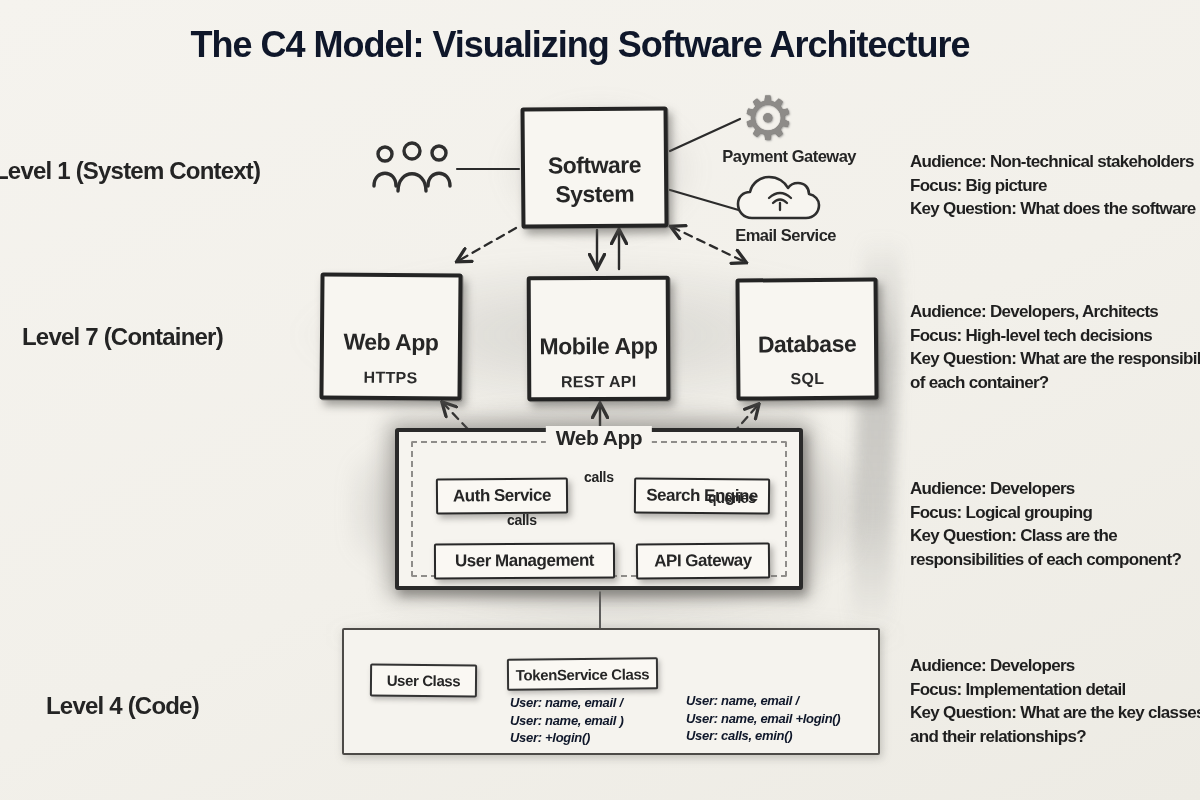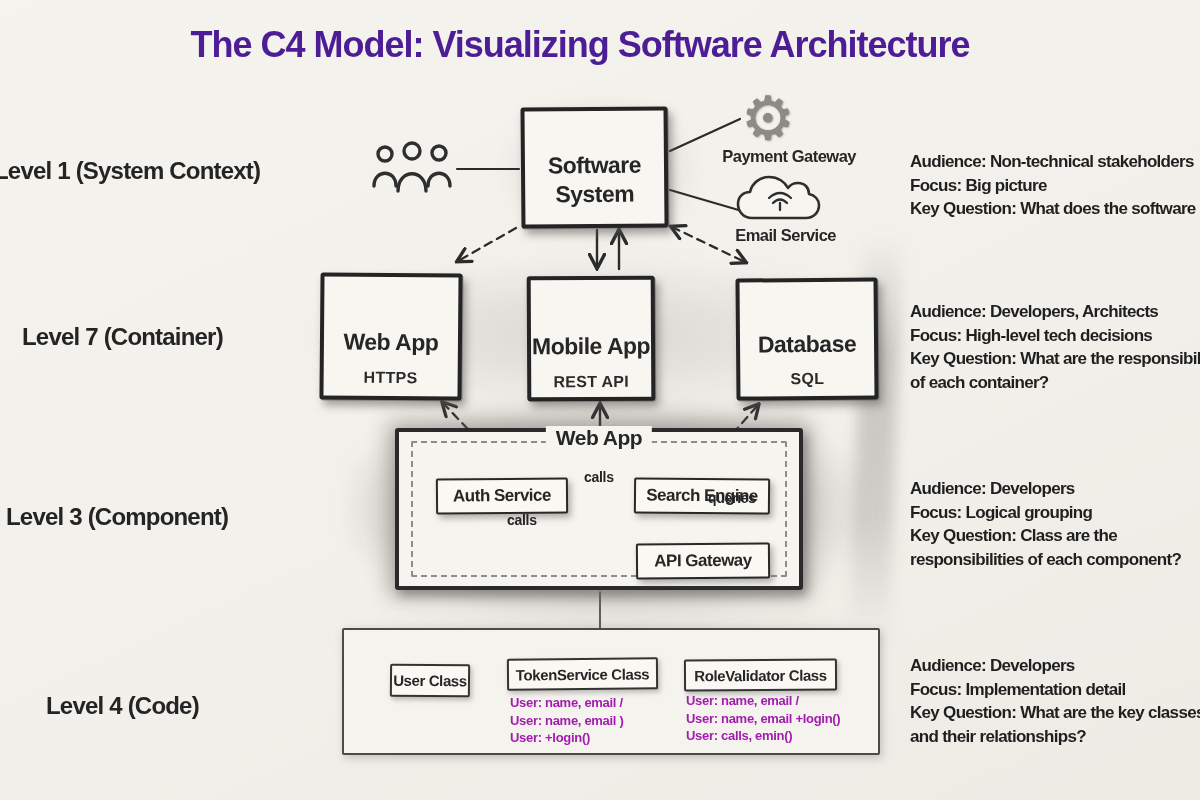--- a/index.html
+++ b/index.html
@@ -20,21 +20,21 @@
     background:radial-gradient(ellipse at center,rgba(120,120,118,.22),transparent 72%); }
   .wash-l3 { left:350px; top:405px; width:510px; height:205px;
     background:radial-gradient(ellipse at center,rgba(112,110,108,.5) 0%,rgba(120,118,116,.22) 55%,transparent 78%); }
   .wash-right { left:856px; top:235px; width:40px; height:400px; transform:rotate(2deg);
     background:linear-gradient(180deg,transparent,rgba(130,130,128,.38) 30%,rgba(130,130,128,.3) 70%,transparent); filter:blur(7px); }
   .wash-l4 { left:330px; top:615px; width:570px; height:40px;
     background:radial-gradient(ellipse at center,rgba(120,120,118,.25),transparent 75%); }
 
   .title {
     position:absolute; left:0; top:24px; width:1160px; text-align:center;
-    font-size:36px; font-weight:700; letter-spacing:-1px; color:#4c1d95;
+    font-size:36px; font-weight:700; letter-spacing:-1px; color:#0f172a;
   }
 
   .lvl-label {
     position:absolute; font-size:24px; font-weight:700; letter-spacing:-.8px;
     color:#242424; white-space:nowrap;
   }
   #lab1 { left:-6px; top:157px; }
   #lab2 { left:22px; top:323px; }
   #lab3 { left:6px;  top:503px; }
   #lab4 { left:46px; top:672px;margin-top:20px; }
@@ -43,21 +43,21 @@
     position:absolute; background:#f8f6f1; border:4px solid #242424; border-radius:3px;
     display:flex; flex-direction:column; align-items:center; justify-content:center;
     box-shadow:4px 6px 9px rgba(95,93,90,.55), 1px 1px 0 rgba(40,40,40,.35);
   }
   .box .bt { font-size:23px; font-weight:700; letter-spacing:-.5px; text-align:center; line-height:1.25;margin-top:24px; }
   .box .bs { font-size:16px; font-weight:700; letter-spacing:.3px; margin-top:12px; color:#2b2b2b; }
   .r-a { transform:rotate(-.5deg);} .r-b { transform:rotate(.5deg);} .r-c { transform:rotate(-.3deg);}
 
   #ss-box  { left:521px; top:107px; width:147px; height:121px; }
   #web-box { left:320px; top:273px; width:142px; height:127px; padding-top:18px; }
-  #mob-box { left:527px; top:276px; width:128px; height:125px; padding-top:22px; }
+  #mob-box { left:527px; top:276px; width:143px; height:125px; padding-top:22px; }
   #db-box  { left:736px; top:278px; width:142px; height:122px; padding-top:16px; }
 
   #l3-wrap { position:absolute; left:395px; top:428px; width:408px; height:162px;
     background:#f6f4ef; border:4px solid #2a2a2a; border-radius:3px;
     box-shadow:0 0 20px 8px rgba(110,108,105,.45), 4px 6px 10px rgba(95,93,90,.5); }
   #l3-dash { position:absolute; left:12px; top:9px; right:12px; bottom:9px;
     border:2px dashed #8f8d8a; border-radius:2px; }
   #l3-title { position:absolute; left:50%; top:-6px; transform:translateX(-50%);
     background:#f6f4ef; padding:0 10px; font-size:21px; font-weight:700; letter-spacing:-.5px; white-space:nowrap; }
 
@@ -79,25 +79,25 @@
 
   #l4-wrap { position:absolute; left:342px; top:628px; width:538px; height:127px;
     background:#f5f3ee; border:2px solid #4c4a47; border-radius:2px;
     box-shadow:2px 3px 8px rgba(110,108,104,.35); }
   .cls {
     position:absolute; background:#faf8f3; border:2px solid #333; border-radius:2px;
     display:flex; align-items:center; justify-content:center;
     font-size:15px; font-weight:700; letter-spacing:-.4px; white-space:nowrap;
     box-shadow:2px 3px 5px rgba(118,116,112,.45);
   }
-  #cls-user  { left:26px;  top:34px; width:80px;  height:33px;margin-left:20px; }
+  #cls-user  { left:26px;  top:34px; width:107px;  height:33px; }
   #cls-token { left:163px; top:28px; width:151px; height:32px; }
   #cls-role  { left:340px; top:29px; width:153px; height:32px; }
   .cls-lines { position:absolute; font-size:13px; font-weight:600; letter-spacing:-.3px;
-    color:#a21caf; line-height:17.5px; white-space:nowrap; }
+    color:#0f172a; line-height:17.5px; white-space:nowrap;font-style:italic; }
   #tok-lines { left:166px; top:64px; }
   #rol-lines { left:342px; top:62px; }
 
   .notes { position:absolute; left:910px; font-size:17px; font-weight:700; letter-spacing:-.7px;
     line-height:23.5px; color:#1f1f1f; }
   .notes div { white-space:nowrap; }
   #notes1 { top:150px; } #notes2 { top:300px; } #notes3 { top:477px; } #notes4 { top:654px; }
 
   .gear { position:absolute; left:741px; top:88px; font-size:60px; line-height:60px;
     font-family:"DejaVu Sans",sans-serif; color:#8d8b88; text-shadow:0 0 1px #6b6967, 1px 1px 2px rgba(90,90,90,.5); }
@@ -115,21 +115,20 @@
   <div class="wash wash-l1"></div>
   <div class="wash wash-l2"></div>
   <div class="wash wash-l3"></div>
   <div class="wash wash-right"></div>
   <div class="wash wash-l4"></div>
 
   <div class="title">The C4 Model: Visualizing Software Architecture</div>
 
   <div class="lvl-label" id="lab1">Level 1 (System Context)</div>
   <div class="lvl-label" id="lab2">Level 7 (Container)</div>
-  <div class="lvl-label" id="lab3">Level 3 (Component)</div>
   <div class="lvl-label" id="lab4">Level 4 (Code)</div>
 
   <svg class="abs" style="left:0;top:0" width="1200" height="800" viewBox="0 0 1200 800">
     <defs>
       <marker id="mA" viewBox="0 0 10 10" refX="8" refY="5" markerWidth="7.5" markerHeight="7.5" orient="auto-start-reverse">
         <path d="M1,0.8 L9,5 L1,9.2" fill="none" stroke="#2b2b2b" stroke-width="1.9" stroke-linecap="round"></path>
       </marker>
     </defs>
     <g stroke="#2b2b2b" fill="none" stroke-linecap="round">
 
@@ -213,37 +212,37 @@
     <div>Focus: High-level tech decisions</div>
     <div>Key Question: What are the responsibilities</div>
     <div>of each container?</div>
   </div>
 
   <div id="l3-wrap">
     <div id="l3-dash"></div>
     <div id="l3-title">Web App</div>
     <div class="comp r-a" id="auth">Auth Service</div>
     <div class="comp r-b" id="srch">Search Engine</div>
+    <div class="comp r-c" id="umgt">User Management</div>
     <div class="comp r-a" id="apig">API Gateway</div>
   </div>
   <div class="edge-label" id="el-top">calls</div>
   <div class="edge-label" id="el-left">calls</div>
   <div class="edge-label" id="el-right">queries</div>
 
   <div class="notes" id="notes3">
     <div>Audience: Developers</div>
     <div>Focus: Logical grouping</div>
     <div>Key Question: Class are the</div>
     <div>responsibilities of each component?</div>
   </div>
 
   <div id="l4-wrap">
     <div class="cls r-b" id="cls-user">User Class</div>
     <div class="cls r-a" id="cls-token">TokenService Class</div>
-    <div class="cls r-c" id="cls-role">RoleValidator Class</div>
     <div class="cls-lines" id="tok-lines">
       <div>User: name, email /</div>
       <div>User: name, email )</div>
       <div>User: +login()</div>
     </div>
     <div class="cls-lines" id="rol-lines">
       <div>User: name, email /</div>
       <div>User: name, email  +login()</div>
       <div>User: calls, emin()</div>
     </div>

